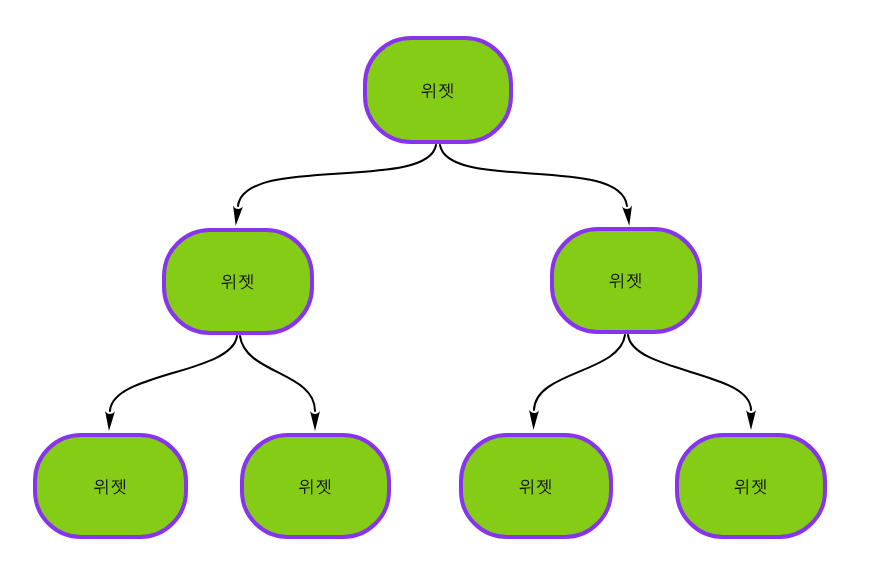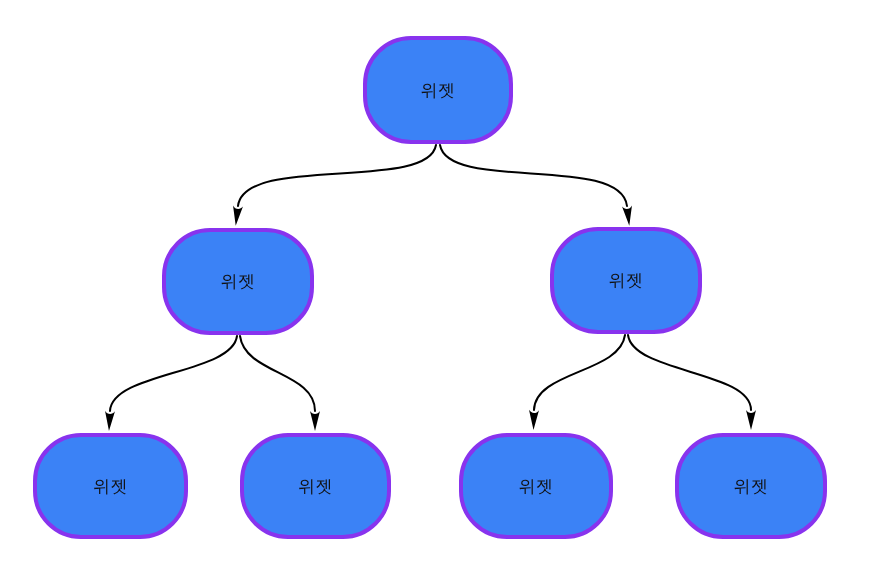--- a/index.html
+++ b/index.html
@@ -21,21 +21,21 @@
     top: 0;
     width: 892px;
     height: 577px;
     pointer-events: none;
   }
   .node {
     position: absolute;
     box-sizing: border-box;
     border: 4px solid #8833EE;
     border-radius: 48px;
-    background: #3b82f6;
+    background: #84cc16;
     display: flex;
     align-items: center;
     justify-content: center;
     font-size: 17px;
     color: #111111;
     letter-spacing: 0.5px;
   }
   .node-root   { left: 363px; top: 36px;  width: 150px; height: 108px; }
   .node-cl     { left: 162px; top: 228px; width: 152px; height: 107px; }
   .node-cr     { left: 550px; top: 227px; width: 152px; height: 107px; }

